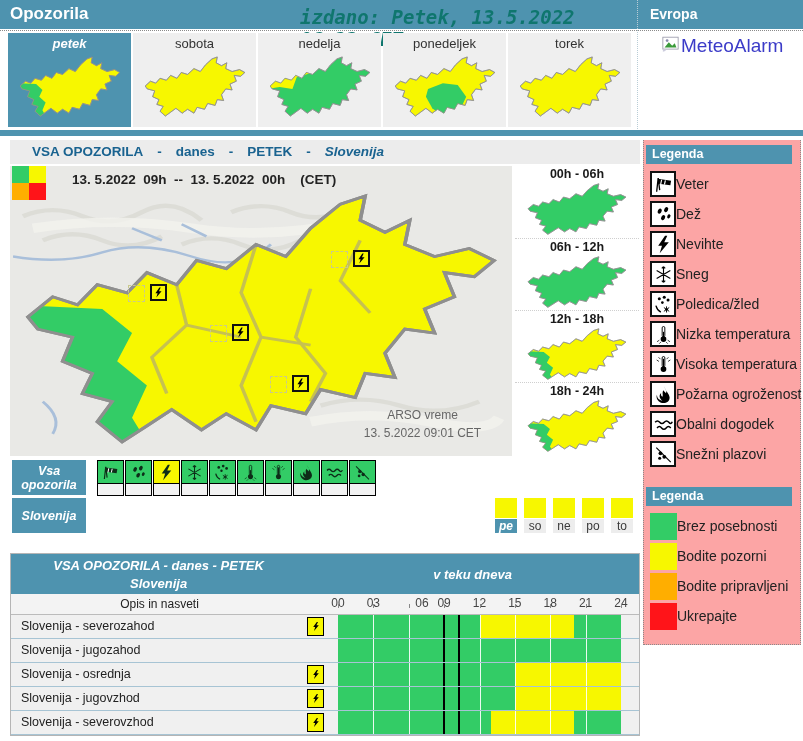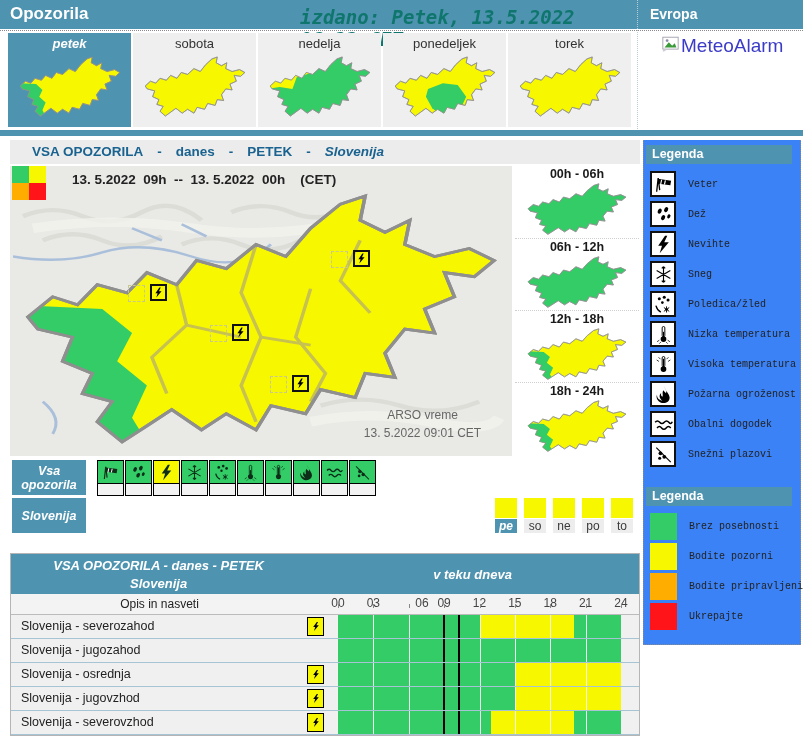--- a/index.html
+++ b/index.html
@@ -71,30 +71,30 @@
   .wrow{position:absolute;left:0;width:100%;height:24px;background:#F0F0F0;border-bottom:1px solid #A7C4D4;box-sizing:border-box;}
   .wrow-label{position:absolute;left:10px;top:0;font-size:12.5px;color:#222;line-height:23px;}
   .wrow-icon{position:absolute;left:296px;top:2px;width:17px;height:19px;border:1px solid #000;background:#F7F700;
     display:flex;align-items:center;justify-content:center;box-sizing:border-box;}
   .wrow-icon svg{width:10px;height:13px;}
   .wbar{position:absolute;left:327px;top:0;width:283px;height:23px;}
   .seg{position:absolute;top:0;height:100%;}
   .grid{position:absolute;top:0;width:1px;height:100%;background:#fff;opacity:.9;}
   .mark{position:absolute;top:0;width:2px;height:100%;background:#000;}
   
-  #rightcol{left:643px;top:140px;width:158px;height:505px;background:#3b82f6;
+  #rightcol{left:643px;top:140px;width:158px;height:505px;background:#fca5a5;
     border-left:1px dotted #8a8a8a;border-right:1px dotted #8a8a8a;border-bottom:1px dotted #8a8a8a;box-sizing:border-box;}
   .leghdr{position:absolute;left:2px;width:146px;height:19px;background:#4E93AF;color:#fff;
     font-weight:bold;font-size:12.5px;line-height:19px;padding-left:6px;box-sizing:border-box;}
   .legitem{position:absolute;left:6px;height:28px;display:flex;align-items:center;}
   .legicon{width:26px;height:26px;border:2px solid #111;background:#fff;box-sizing:border-box;
     display:flex;align-items:center;justify-content:center;color:#000;}
   .legicon svg{width:19px;height:19px;}
   .legsq{width:27px;height:27px;}
-  .leglb{margin-left:12px;font-size:10px;color:#222;white-space:nowrap;font-family:Liberation Mono, monospace;}
+  .leglb{font-size:14px;color:#222;white-space:nowrap;}
 </style>
 </head>
 <body>
 
 <div id="page">
 
   <div class="abs" id="hdr"></div>
   <div class="abs" id="hdr-title">Opozorila</div>
   <div class="abs" id="hdr-issued">izdano: Petek, 13.5.2022 06:23 CET</div>
   <div class="abs" id="hdr-evropa">Evropa</div>

